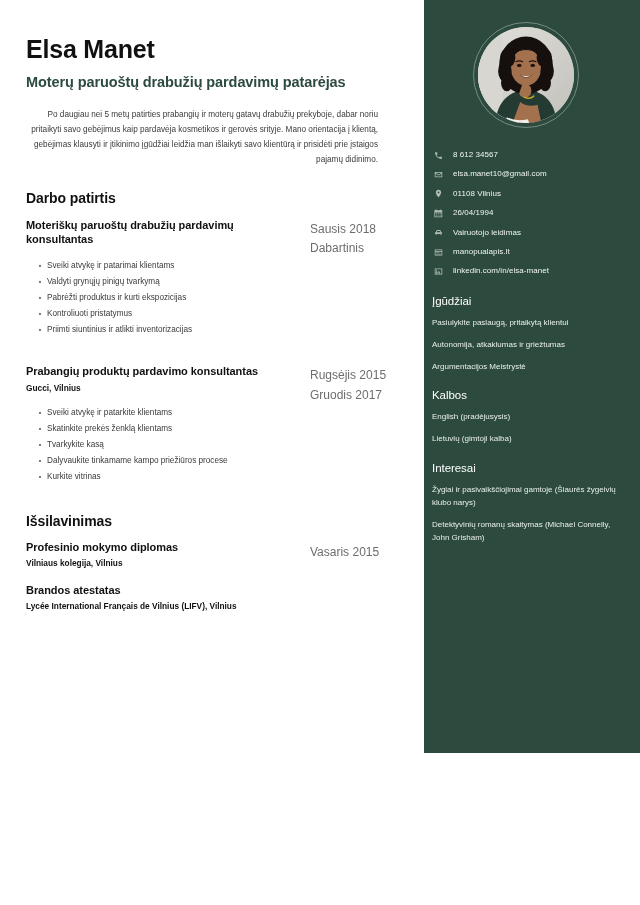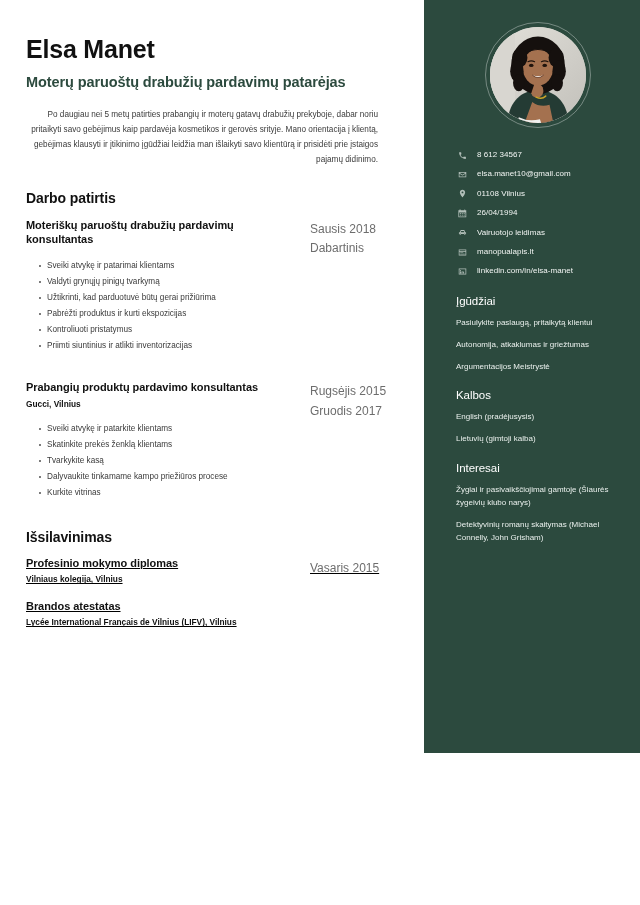--- a/index.html
+++ b/index.html
@@ -104,41 +104,41 @@
     content: "";
     position: absolute;
     left: 1px;
     top: 7px;
     width: 1.8px;
     height: 1.8px;
     border-radius: 50%;
     background: #555;
   }
 
-  .edu-entry { margin-bottom: 16px; text-decoration: underline; }
+  .edu-entry { margin-bottom: 16px; }
   .edu-title {
     font-size: 11px;
     font-weight: bold;
     color: #111111;
     margin: 0 0 5px 0;
     letter-spacing: -0.05px;
   }
   .edu-school {
     font-size: 8.3px;
     font-weight: bold;
     color: #111111;
     margin: 0;
   }
 
   
   .sidebar {
     width: 216px;
     background: #2C4A3E;
     box-sizing: border-box;
-    padding: 0 16px 0 28px;
+    padding: 0 16px 0 4px;
     color: #ffffff;
   }
 
   .avatar-wrap {
     display: flex;
     justify-content: center;
     margin-top: 22px;
     margin-bottom: 22px;
   }
   .avatar-ring {
@@ -210,21 +210,20 @@
     <p class="summary">Po daugiau nei 5 metų patirties prabangių ir moterų gatavų drabužių prekyboje, dabar noriu pritaikyti savo gebėjimus kaip pardavėja kosmetikos ir gerovės srityje. Mano orientacija į klientą, gebėjimas klausyti ir įtikinimo įgūdžiai leidžia man išlaikyti savo klientūrą ir prisidėti prie įstaigos pajamų didinimo.</p>
 
     <h3 class="section-title">Darbo patirtis</h3>
 
     <div class="entry">
       <div class="entry-body">
         <div class="job-title">Moteriškų paruoštų drabužių pardavimų konsultantas</div>
         <ul class="bullets">
           <li>Sveiki atvykę ir patarimai klientams</li>
           <li>Valdyti grynųjų pinigų tvarkymą</li>
-          <li>Užtikrinti, kad parduotuvė būtų gerai prižiūrima</li>
           <li>Pabrėžti produktus ir kurti ekspozicijas</li>
           <li>Kontroliuoti pristatymus</li>
           <li>Priimti siuntinius ir atlikti inventorizacijas</li>
         </ul>
       </div>
       <div class="entry-dates">
         <div>Sausis 2018</div>
         <div>Dabartinis</div>
       </div>
     </div>

